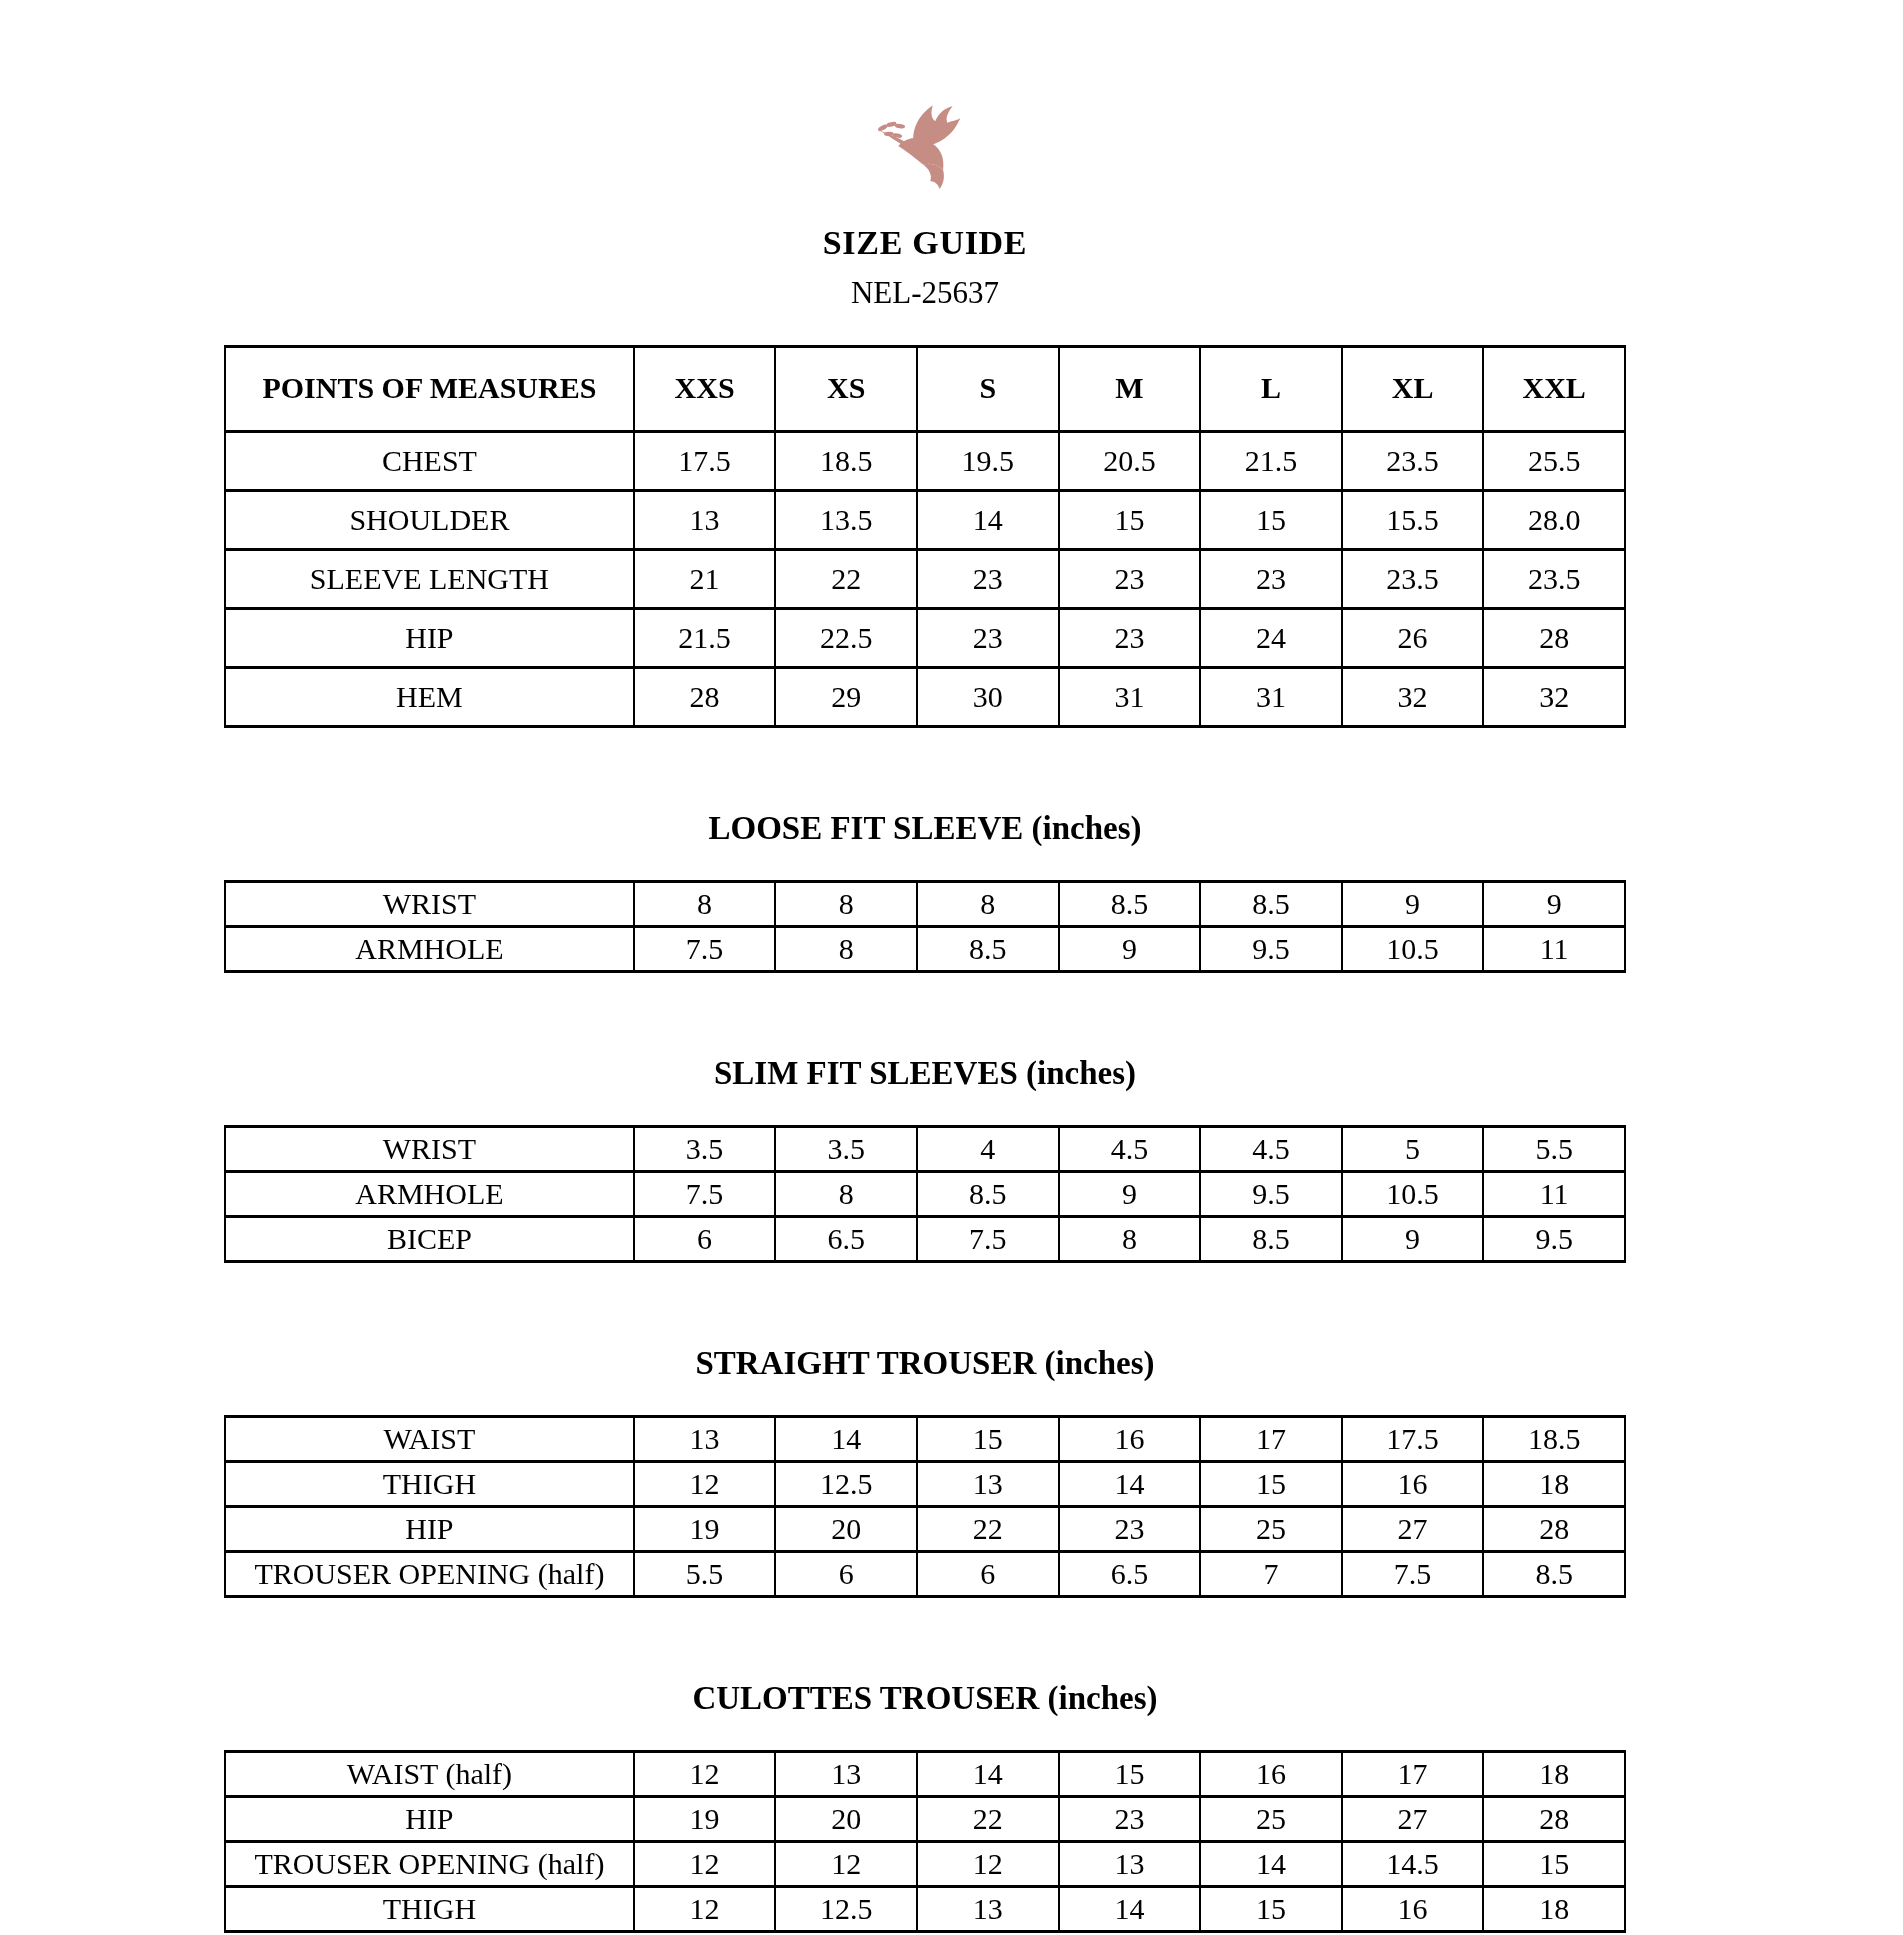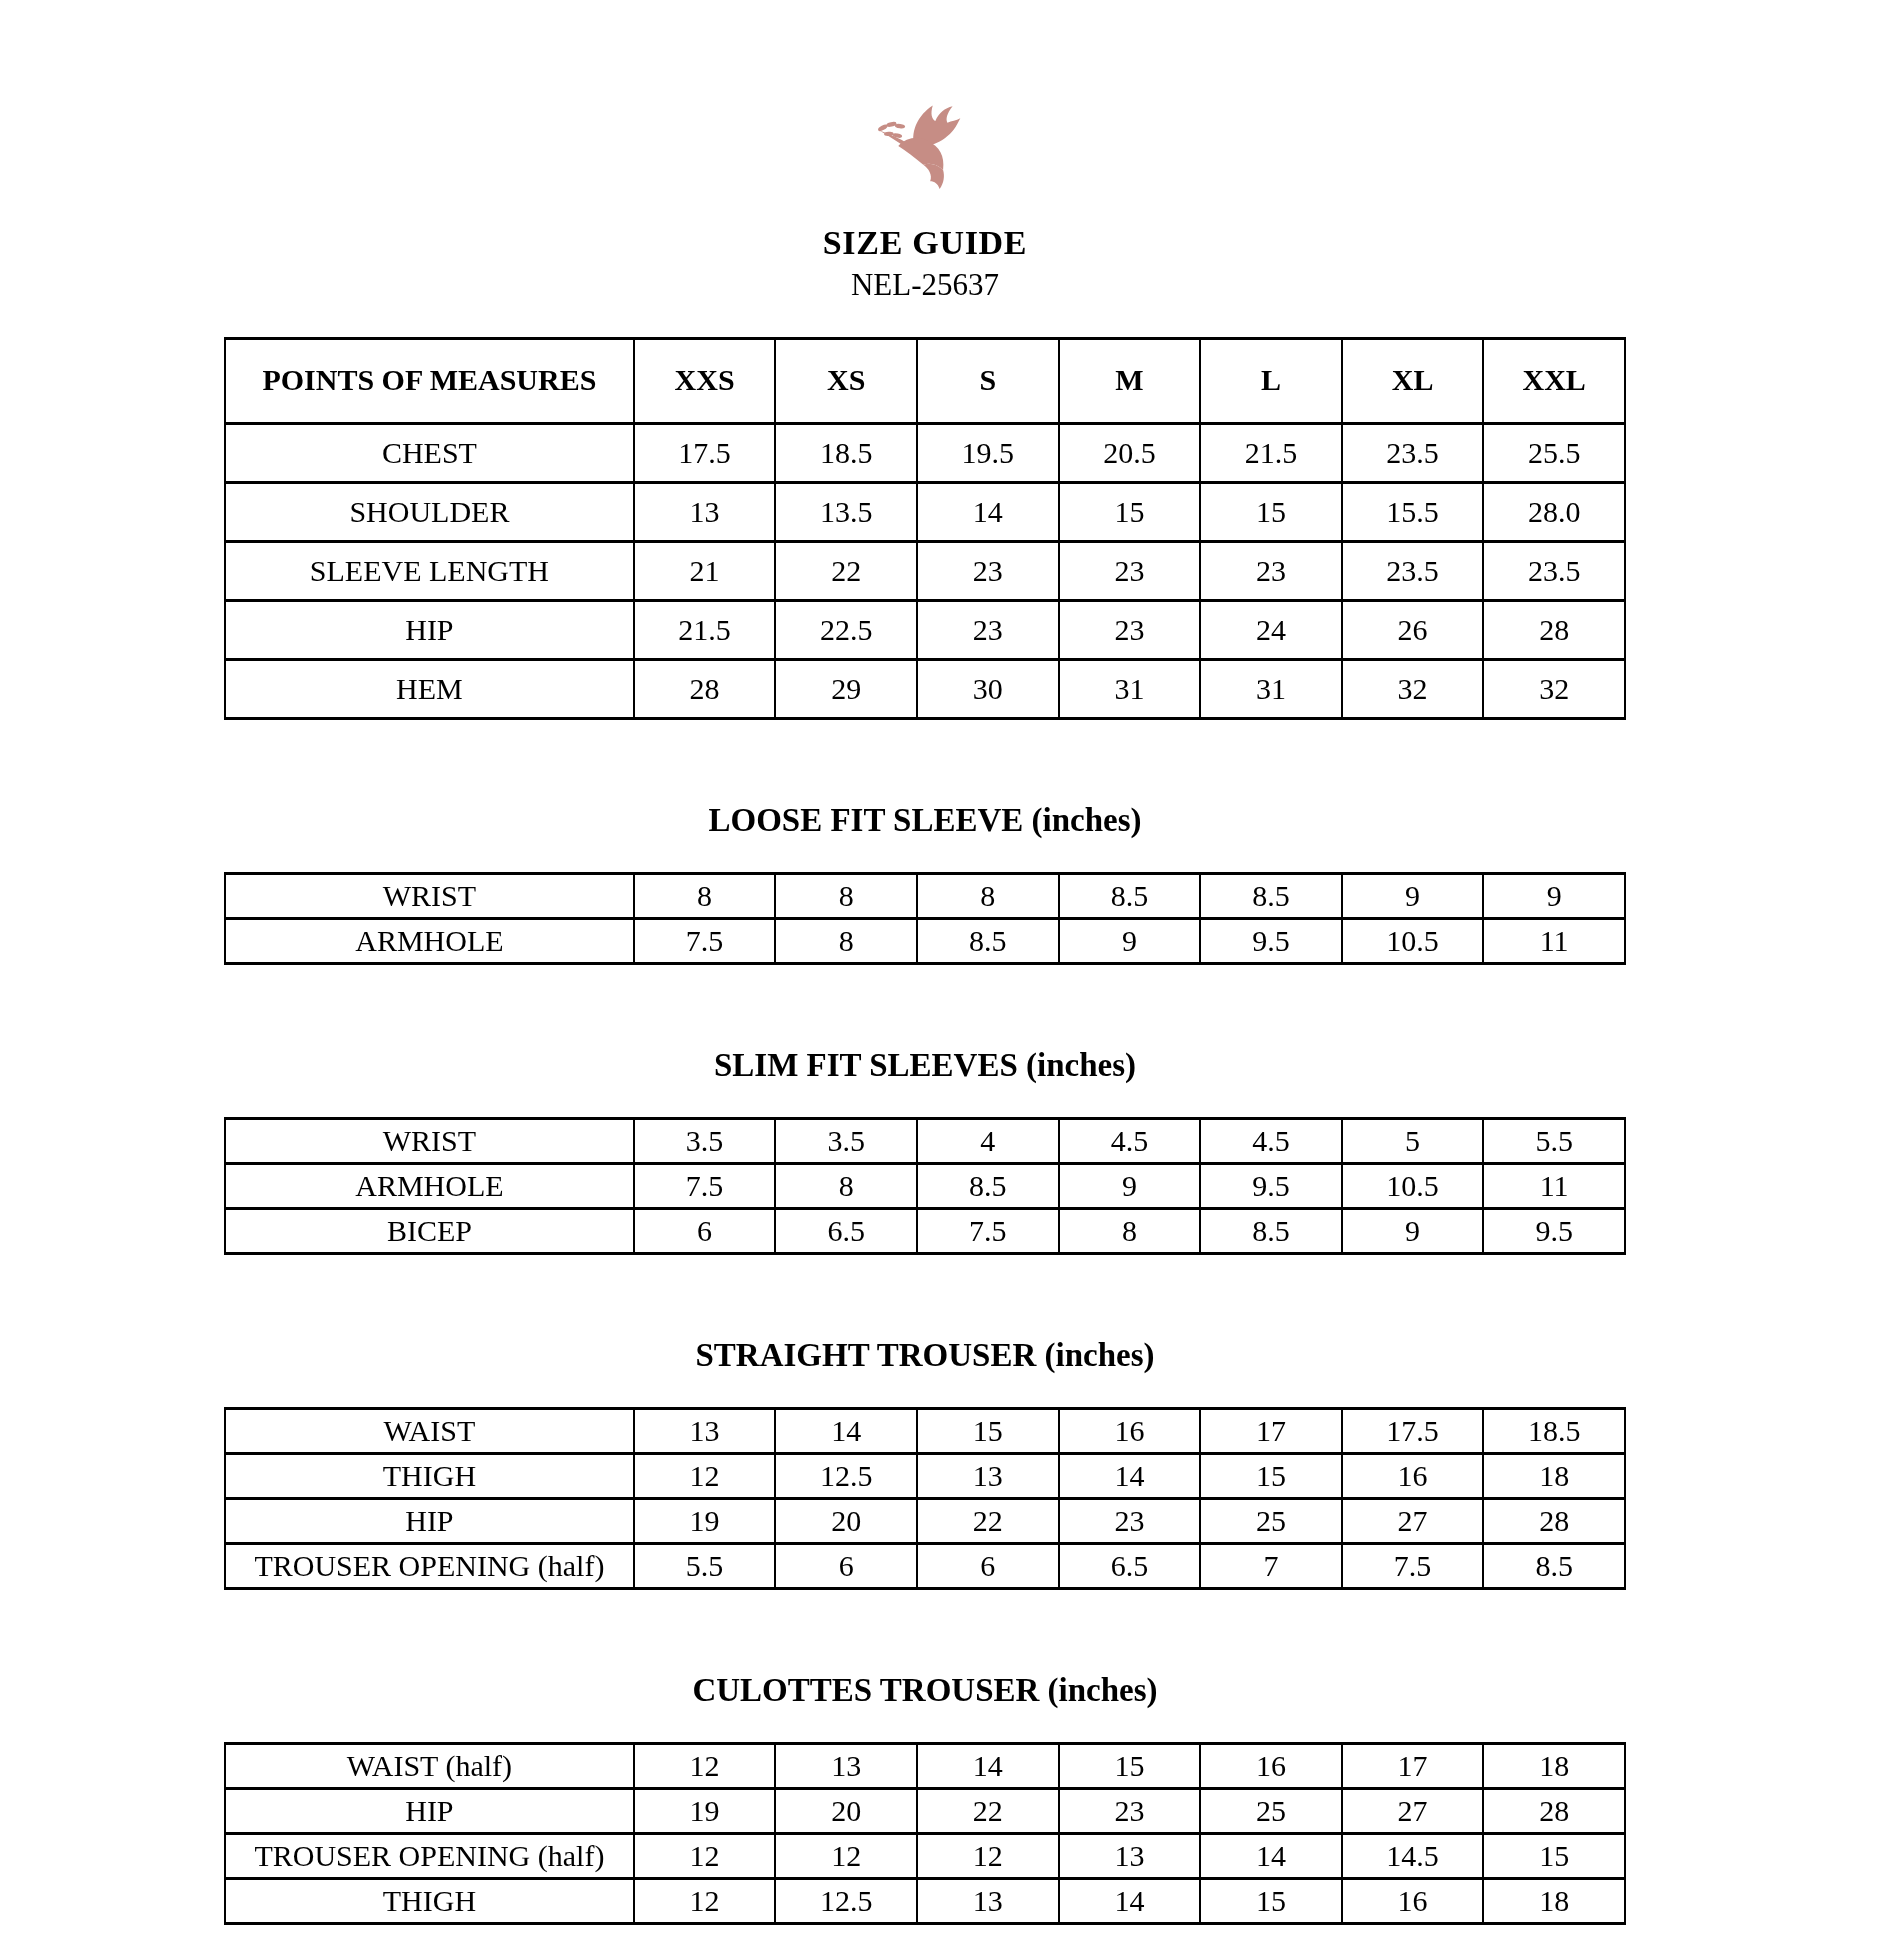--- a/index.html
+++ b/index.html
@@ -8,21 +8,21 @@
     font-family:"Liberation Serif","DejaVu Serif",serif;
     -webkit-font-smoothing:antialiased;
   }
   .content{width:1402px;margin:0 auto 0 224px;}
   .logo-wrap{padding-top:96px;text-align:center;}
   .logo-wrap svg{display:inline-block;}
   h1.page-title{
     margin:19.4px 0 0 0;text-align:center;
     font-size:34px;font-weight:bold;letter-spacing:0.7px;
   }
-  .style-code{margin-top:5px;text-align:center;font-size:31px;}
+  .style-code{margin-top:13px;text-align:center;font-size:31px;}
   table{
     border-collapse:collapse;width:100%;table-layout:fixed;
     margin-top:33px;
   }
   table.main{margin-top:34px;}
   tr{border-top:3.7px solid #000;border-bottom:3.7px solid #000;}
   th,td{
     border-left:2.2px solid #000;border-right:2.2px solid #000;
     text-align:center;font-size:30px;overflow:hidden;white-space:nowrap;
   }

